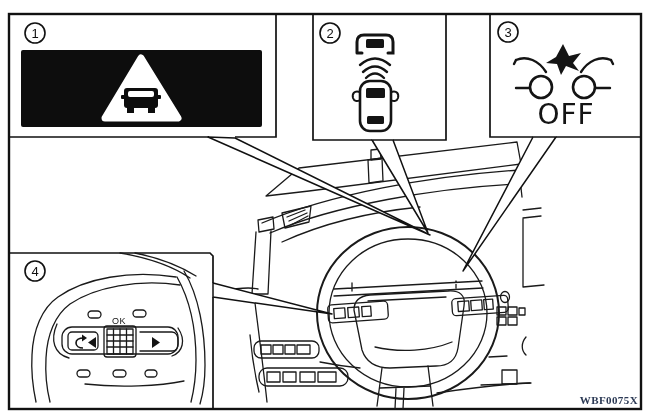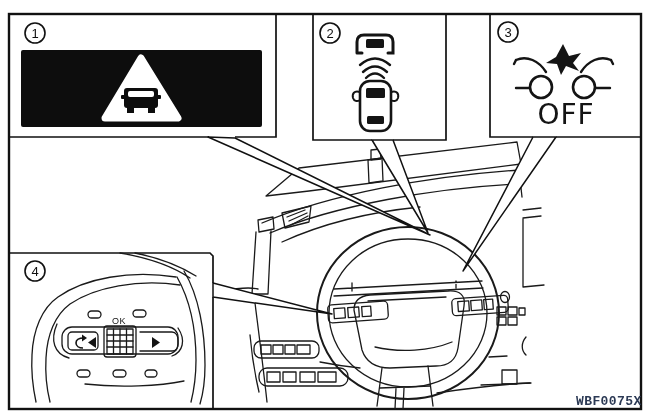--- a/index.html
+++ b/index.html
@@ -12,22 +12,22 @@
   .ln2{fill:none;stroke:#1a1a1a;stroke-width:2;stroke-linecap:round;stroke-linejoin:round;}
   .frame{fill:none;stroke:#111;stroke-width:2.4;}
   .boxline{fill:none;stroke:#111;stroke-width:1.7;}
   .leader{fill:#ffffff;stroke:#111;stroke-width:1.5;stroke-linejoin:round;}
   .num-circle{fill:none;stroke:#111;stroke-width:1.6;}
   .num-text{font-family:"Liberation Sans",sans-serif;font-size:13px;fill:#111;text-anchor:middle;}
   .off-text{font-family:"DejaVu Sans",sans-serif;font-size:28px;fill:#141414;text-anchor:middle;letter-spacing:1px;}
   .ok-text{font-family:"Liberation Sans",sans-serif;font-size:9px;fill:#141414;text-anchor:middle;letter-spacing:0.5px;}
   .figcode{
     position:absolute;left:576px;top:394px;width:62px;text-align:right;
-    font-size:13px;letter-spacing:0.4px;color:#2c3a55;font-weight:bold;
-    font-family:Liberation Mono, monospace;
+    font-size:11px;letter-spacing:0.4px;color:#2c3a55;font-weight:bold;
+    font-family:Liberation Serif, serif;
   }
 </style>
 </head>
 <body>
 
 <div id="stage">
 <svg width="648" height="418" viewBox="0 0 648 418">
 
   <rect class="frame" x="9" y="14" width="632" height="395"></rect>
 

